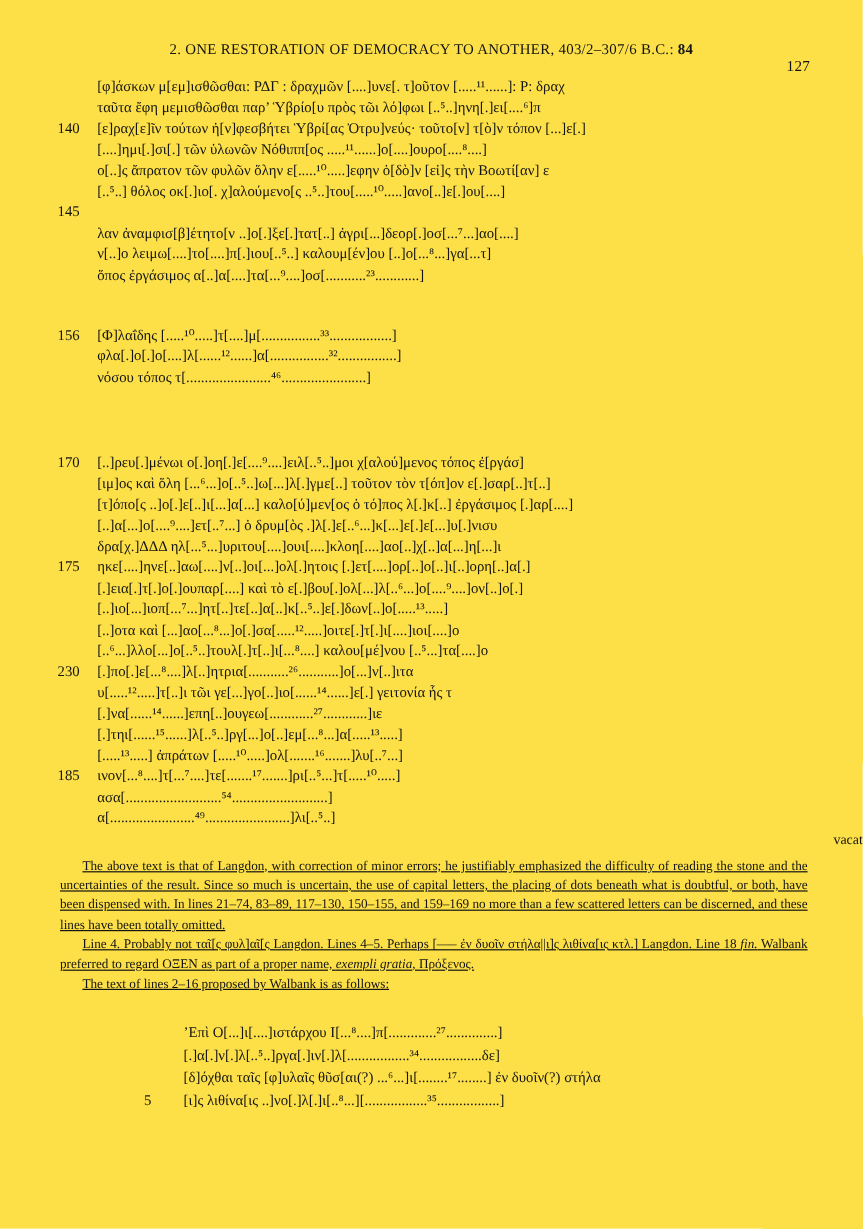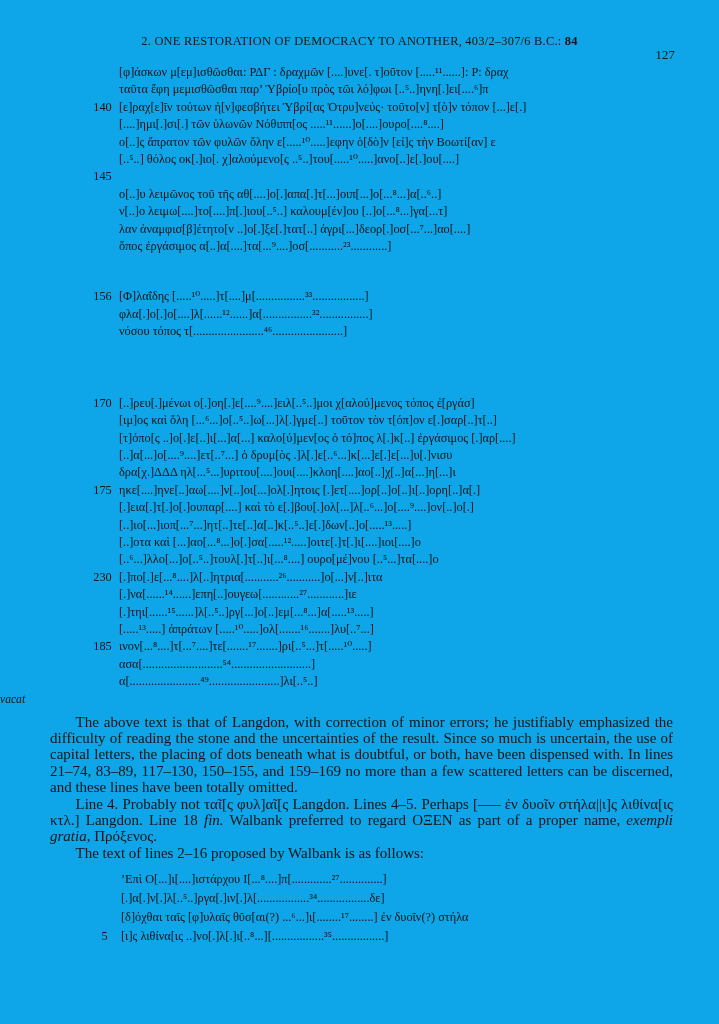--- a/index.html
+++ b/index.html
@@ -1,34 +1,34 @@
 <!DOCTYPE html>
 <html><head>
 <meta charset="utf-8">
 <style>
   html,body{margin:0;padding:0;background:#ffffff;}
   .page{
-    width:719px;height:1024px;background:#0ea5e9;color:#141414;
+    width:719px;height:1024px;background:#fde047;color:#141414;
     font-family:"Liberation Serif","DejaVu Serif",serif;
     position:relative;box-sizing:border-box;overflow:hidden;
   }
   .header{position:relative;padding-top:34px;text-align:center;font-size:12.4px;letter-spacing:.25px;}
   .header .b{font-weight:700;}
   .pagenum{position:absolute;right:44px;top:48px;font-size:12.6px;letter-spacing:.2px;}
-  .inscription{padding-left:86px;font-size:12.3px;line-height:17.4px;}
+  .inscription{padding-left:48px;font-size:12.3px;line-height:17.4px;}
   .gline{display:flex;}
-  .lnum{flex:0 0 33px;text-align:center;}
+  .lnum{flex:0 0 33px;}
   .ltxt{white-space:pre;}
   .block1{margin-top:15px;}
   .block2{margin-top:33px;}
   .block3{margin-top:54px;}
-  .vacat{text-align:left;font-style:italic;font-size:11.6px;margin-top:2px;}
-  .prose{padding:8px 46px 0 50px;font-size:15px;line-height:16.4px;text-align:justify;}
+  .vacat{text-align:right;font-size:11.6px;margin-top:2px;}
+  .prose{padding:8px 46px 0 50px;font-size:11px;line-height:16.4px;text-align:justify;text-decoration:underline;}
   .prose p{margin:0;text-indent:1.7em;}
-  .walbank{padding-left:88px;margin-top:9px;line-height:19px;}
+  .walbank{padding-left:120px;margin-top:23px;line-height:19px;}
 </style>
 </head>
 <body>
 
 <div class="page">
 
   <div class="header">
     <span>2. ONE RESTORATION OF DEMOCRACY TO ANOTHER, 403/2–307/6 B.C.: </span><span class="b">84</span>
     <span class="pagenum">127</span>
   </div>
@@ -59,29 +59,25 @@
         <span class="ltxt">[..⁵..] θόλος οκ[.]ιο[. χ]αλούμενο[ς ..⁵..]του[.....¹⁰.....]ανο[..]ε[.]ου[....]</span>
       </div>
       <div class="gline">
         <span class="lnum"></span>
       </div>
       <div class="gline">
         <span class="lnum">145</span>
       </div>
       <div class="gline">
         <span class="lnum"></span>
-        <span class="ltxt">ο[..]υ λειμῶνος τοῦ τῆς αθ[....]ο[.]απα[.]τ[...]οιπ[...]ο[...⁸...]α[..⁶..]</span>
+        <span class="ltxt">λαν ἀναμφισ[β]έτητο[ν ..]ο[.]ξε[.]τατ[..] ἀγρι[...]δεορ[.]οσ[...⁷...]αο[....]</span>
       </div>
       <div class="gline">
         <span class="lnum"></span>
         <span class="ltxt">ν[..]ο λειμω[....]το[....]π[.]ιου[..⁵..] καλουμ[έν]ου [..]ο[...⁸...]γα[...τ]</span>
-      </div>
-      <div class="gline">
-        <span class="lnum"></span>
-        <span class="ltxt">λαν ἀναμφισ[β]έτητο[ν ..]ο[.]ξε[.]τατ[..] ἀγρι[...]δεορ[.]οσ[...⁷...]αο[....]</span>
       </div>
       <div class="gline">
         <span class="lnum"></span>
         <span class="ltxt">ὅπος ἐργάσιμος α[..]α[....]τα[...⁹....]οσ[...........²³............]</span>
       </div>
     </div>
 
   <div class="inscription block2">
       <div class="gline">
         <span class="lnum">156</span>
@@ -129,25 +125,29 @@
       <div class="gline">
         <span class="lnum"></span>
         <span class="ltxt">[..]ιο[...]ιοπ[...⁷...]ητ[..]τε[..]α[..]κ[..⁵..]ε[.]δων[..]ο[.....¹³.....]</span>
       </div>
       <div class="gline">
         <span class="lnum"></span>
         <span class="ltxt">[..]οτα καὶ [...]αο[...⁸...]ο[.]σα[.....¹².....]οιτε[.]τ[.]ι[....]ιοι[....]ο</span>
       </div>
       <div class="gline">
         <span class="lnum"></span>
-        <span class="ltxt">[..⁶...]λλο[...]ο[..⁵..]τουλ[.]τ[..]ι[...⁸....] ουρο[μέ]νου [..⁵...]τα[....]ο</span>
+        <span class="ltxt">[..⁶...]λλο[...]ο[..⁵..]τουλ[.]τ[..]ι[...⁸....] καλου[μέ]νου [..⁵...]τα[....]ο</span>
       </div>
       <div class="gline">
         <span class="lnum">230</span>
         <span class="ltxt">[.]πο[.]ε[...⁸....]λ[..]ητρια[...........²⁶...........]ο[...]ν[..]ιτα</span>
+      </div>
+      <div class="gline">
+        <span class="lnum"></span>
+        <span class="ltxt">υ[.....¹².....]τ[..]ι τῶι γε[...]γο[..]ιο[......¹⁴......]ε[.] γειτονία ἧς τ</span>
       </div>
       <div class="gline">
         <span class="lnum"></span>
         <span class="ltxt">[.]να[......¹⁴......]επη[..]ουγεω[............²⁷............]ιε</span>
       </div>
       <div class="gline">
         <span class="lnum"></span>
         <span class="ltxt">[.]τηι[......¹⁵......]λ[..⁵..]ργ[...]ο[..]εμ[...⁸...]α[.....¹³.....]</span>
       </div>
       <div class="gline">

